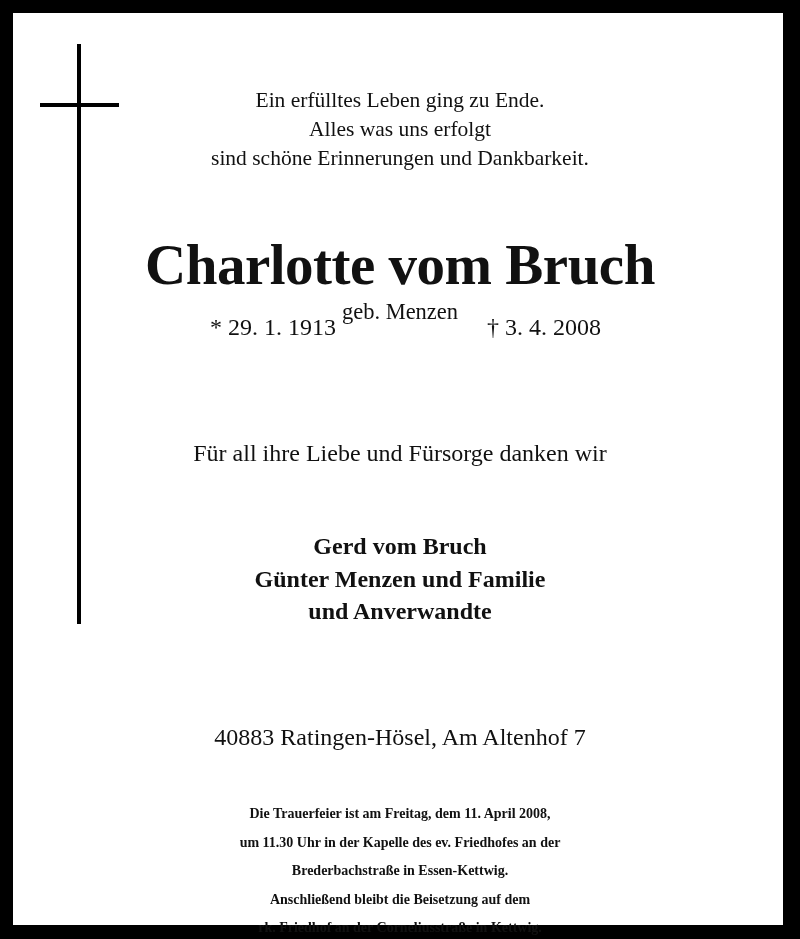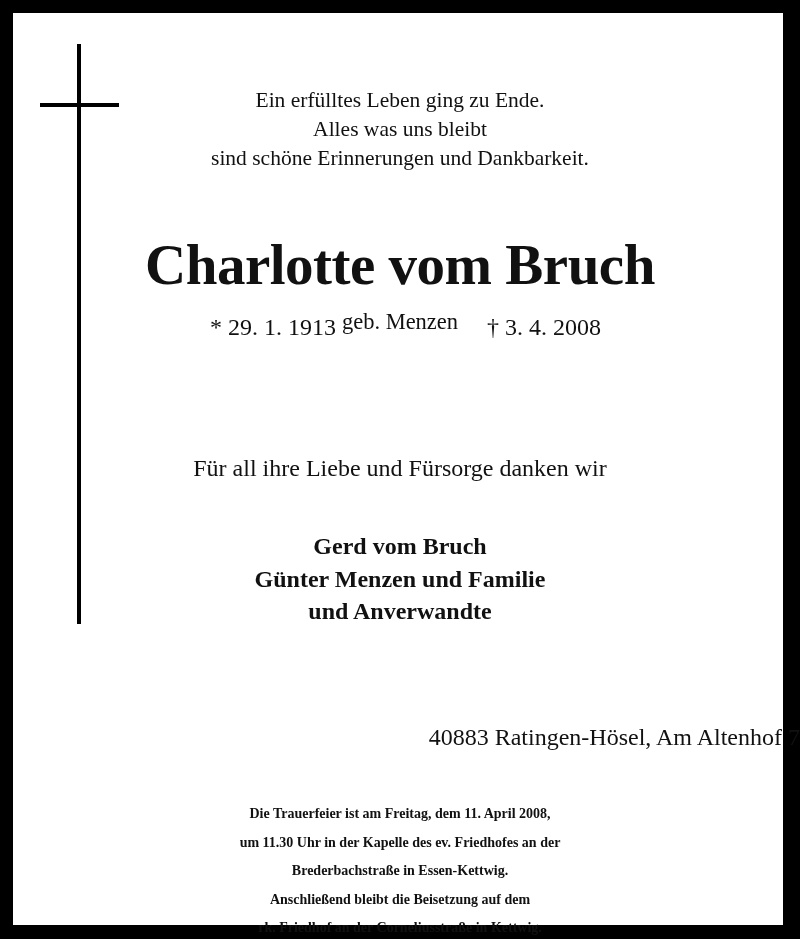--- a/index.html
+++ b/index.html
@@ -9,41 +9,41 @@
   }
   .card {
     position: absolute; left: 13px; top: 13px; width: 770px; height: 912px;
     background: #fff;
   }
   .cross-v { position: absolute; left: 64px; top: 31px; width: 4px; height: 592px; background: #000; }
   .cross-h { position: absolute; left: 27px; top: 90px; width: 79px; height: 4px; background: #000; }
   .line { position: absolute; left: 0; width: 800px; text-align: center; white-space: nowrap; margin-top: 40px; }
   .verse { top: 46px; font-size: 21.5px; line-height: 29px; }
   .name { top: 190px; font-size: 57px; font-weight: bold; letter-spacing: -0.5px; line-height: 70px; }
-  .birthname { top: 267px; font-size: 22.5px; line-height: 30px; }
+  .birthname { top: 257px; font-size: 22.5px; line-height: 30px; }
   .date-born { position: absolute; left: 191px; top: 311px; font-size: 24px; line-height: 32px; margin-left: 19px; }
   .date-died { position: absolute; left: 487px; top: 311px; font-size: 24px; line-height: 32px; }
-  .thanks { top: 412px; font-size: 24px; line-height: 32px; }
+  .thanks { top: 397px; font-size: 24px; line-height: 32px; }
   .family { top: 490px; font-size: 24px; font-weight: bold; line-height: 32.5px; }
-  .address { top: 681px; font-size: 24px; line-height: 32px; text-align: right; }
+  .address { top: 681px; font-size: 24px; line-height: 32px; }
   .ceremony { top: 760px; font-size: 14px; line-height: 28.5px; font-weight: bold; }
 </style>
 </head>
 <body>
 
 <div class="card"></div>
 
 <div>
   <div class="cross-v" style="left:77px;top:44px;height:580px;"></div>
   <div class="cross-h" style="left:40px;top:103px;"></div>
 </div>
 
 <div class="line verse">
   <div>Ein erfülltes Leben ging zu Ende.</div>
-  <div>Alles was uns bleibt</div>
+  <div>Alles was uns erfolgt</div>
   <div>sind schöne Erinnerungen und Dankbarkeit.</div>
 </div>
 
 <div class="line name">Charlotte vom Bruch</div>
 
 <div class="line birthname">geb. Menzen</div>
 
 <div class="date-born">* 29. 1. 1913</div>
 <div class="date-died">† 3. 4. 2008</div>
 

